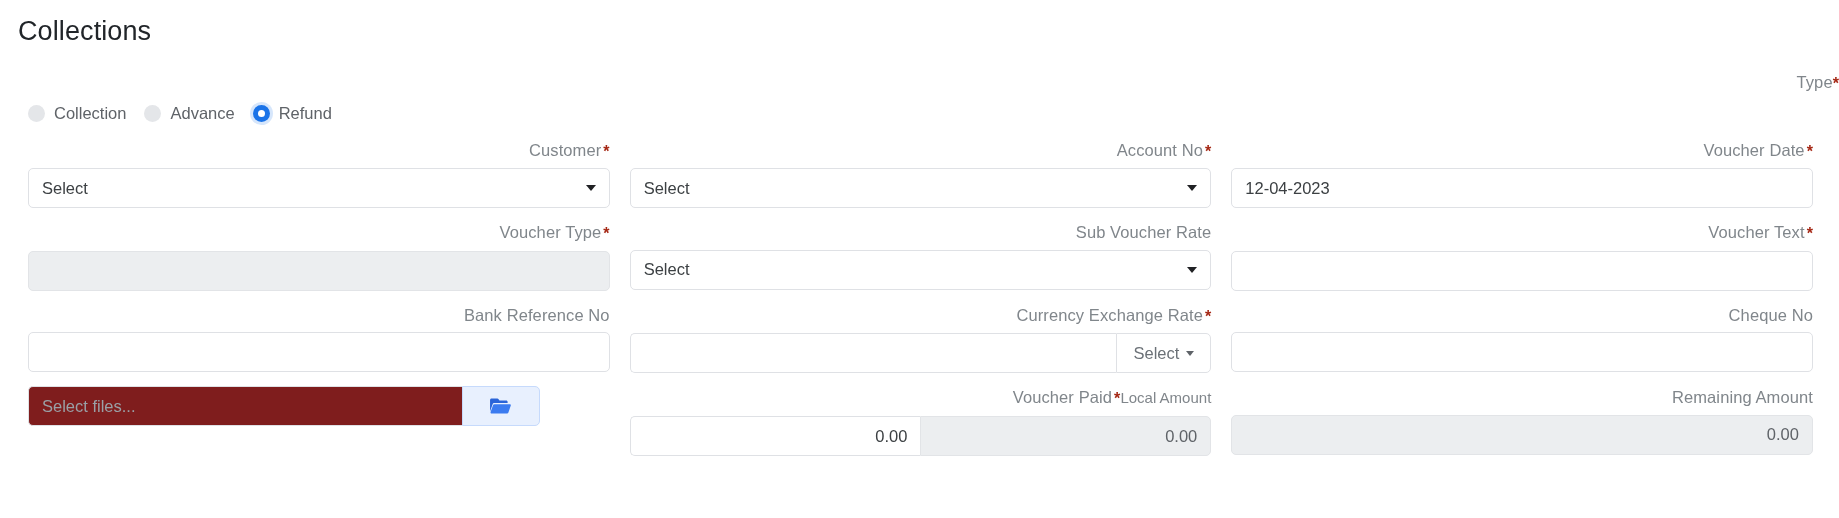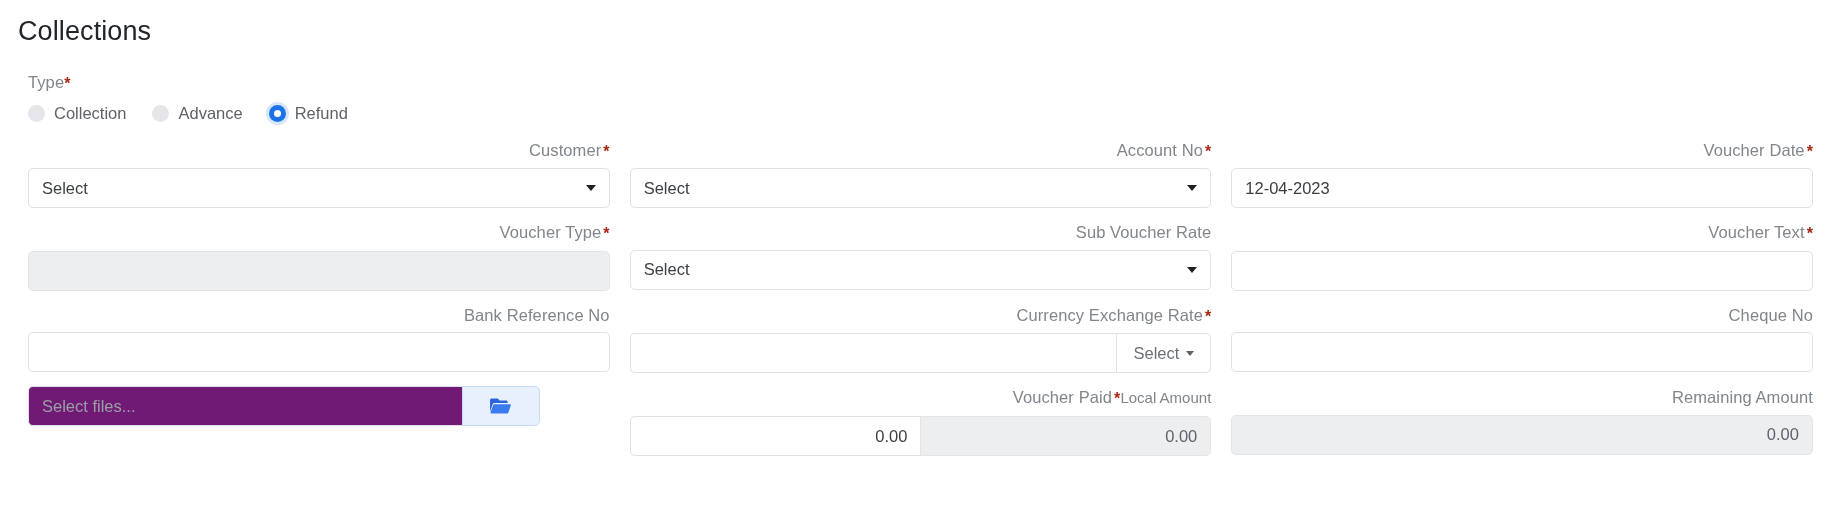--- a/index.html
+++ b/index.html
@@ -29,20 +29,21 @@
     color: #212529;
     letter-spacing: 0.1px;
     margin: 0;
     padding: 14px 0 0 18px;
     line-height: 1.3;
   }
 
   
   .type-block {
     padding: 22px 0 0 28px;
+    text-align: right;
   }
   .field-label {
     font-size: 16.5px;
     color: #80868b;
     font-weight: 400;
     line-height: 1.35;
     letter-spacing: 0.1px;
     white-space: nowrap;
   }
   .req {
@@ -51,21 +52,21 @@
     font-weight: 700;
     padding-left: 2px;
     vertical-align: text-top;
   }
   .req-tight { padding-left: 0; }
 
   .radio-row {
     display: flex;
     align-items: center;
     margin-top: 9px;
-    gap: 12px;
+    gap: 4px;
   }
   .radio-item {
     display: flex;
     align-items: center;
     margin-right: 14px;
     cursor: pointer;
   }
   .radio-dot {
     width: 17px;
     height: 17px;
@@ -229,21 +230,21 @@
     width: 100%;
   }
   .file-input {
     box-sizing: border-box;
     flex: 1 1 auto;
     min-width: 0;
     height: 40px;
     border: 1px solid #dfe1e5;
     border-right: none;
     border-radius: 5px 0 0 5px;
-    background: #701a75;
+    background: #7f1d1d;
     display: flex;
     align-items: center;
     padding: 0 13px;
     font-size: 16.5px;
     color: #9aa0a6;
   }
   .file-btn {
     box-sizing: border-box;
     flex: 0 0 78px;
     height: 40px;

